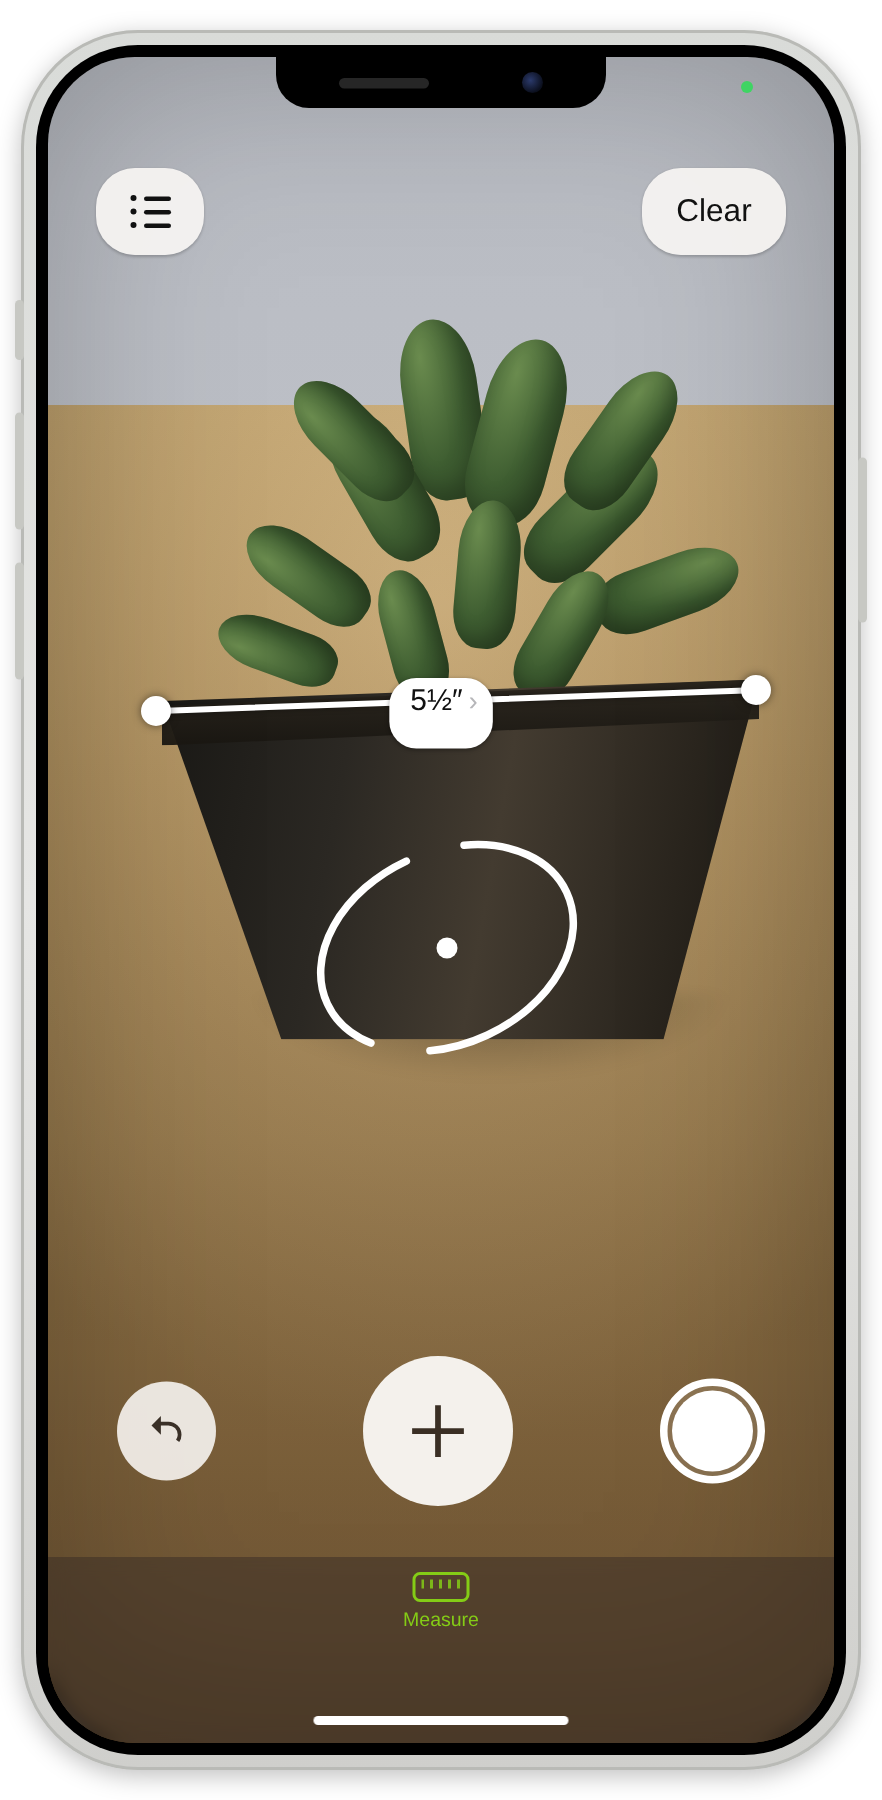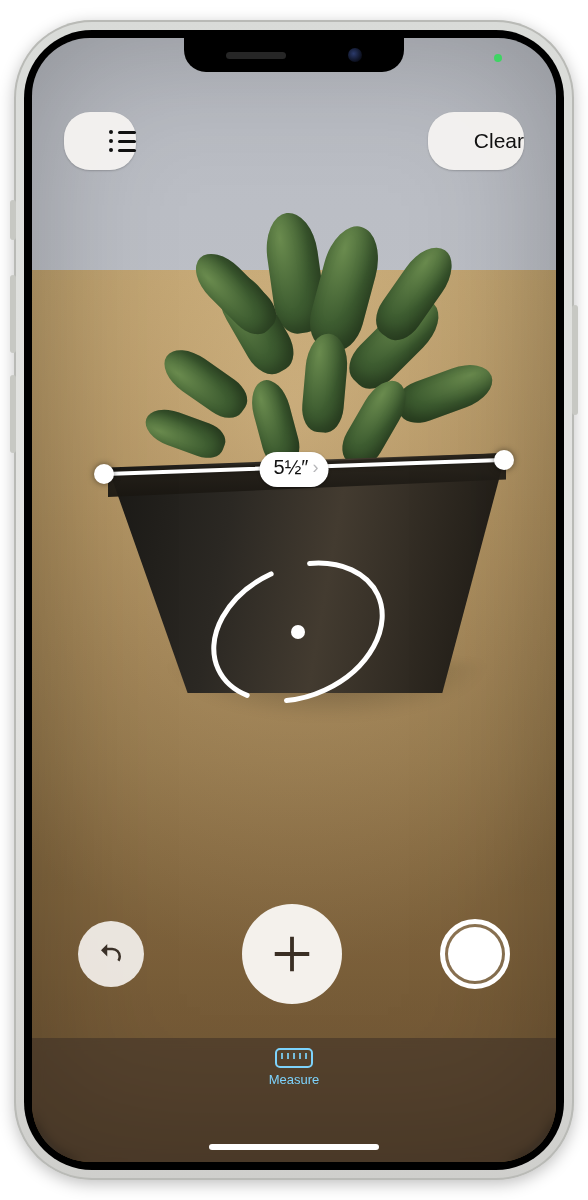--- a/index.html
+++ b/index.html
@@ -171,21 +171,21 @@
       justify-content: space-between;
       padding: 0 32px;
       z-index: 30;
     }
     .pill-btn {
       background: rgba(245,243,240,0.96);
       border-radius: 26px;
       height: 58px;
       display: flex;
       align-items: center;
-      justify-content: flex-end;
+      justify-content: center;
       font-size: 21px;
       font-weight: 500;
       color: #111;
       box-shadow: 0 1px 2px rgba(0,0,0,0.2);
       cursor: pointer;
     }
     .list-btn { width: 72px; }
     .clear-btn { width: 96px; }
     .list-icon-lines {
       display: flex; flex-direction: column; gap: 5px;
@@ -221,21 +221,21 @@
 
     .measure-label {
       position: absolute;
       z-index: 27;
       top: 414px;
       left: 50%;
       transform: translateX(-50%);
       background: #fff;
       color: #111;
       border-radius: 18px;
-      padding: 4px 10px 8px 14px;
+      padding: 4px 10px 20px 14px;
       display: flex;
       align-items: center;
       gap: 4px;
       font-size: 20px;
       font-weight: 500;
       box-shadow: 0 1px 3px rgba(0,0,0,0.35);
       cursor: pointer;
     }
     .chev { color: #b6b6b9; font-size: 18px; }
 
@@ -304,21 +304,21 @@
     .tab {
       flex: 1;
       display: flex;
       flex-direction: column;
       align-items: center;
       gap: 4px;
       color: #d3ccc4;
       font-size: 13px;
       cursor: pointer;
     }
-    .tab.active { color: #7dd3fc; text-align: right; }
+    .tab.active { color: #84cc16; text-align: right; }
     .tab.dim { color: rgba(230,224,216,0.55); }
     .tab-icon {
       width: 38px; height: 20px;
       border: 2px solid currentColor;
       border-radius: 5px;
       position: relative;
     }
     .ruler-ticks::before {
       content: "";
       position: absolute;

